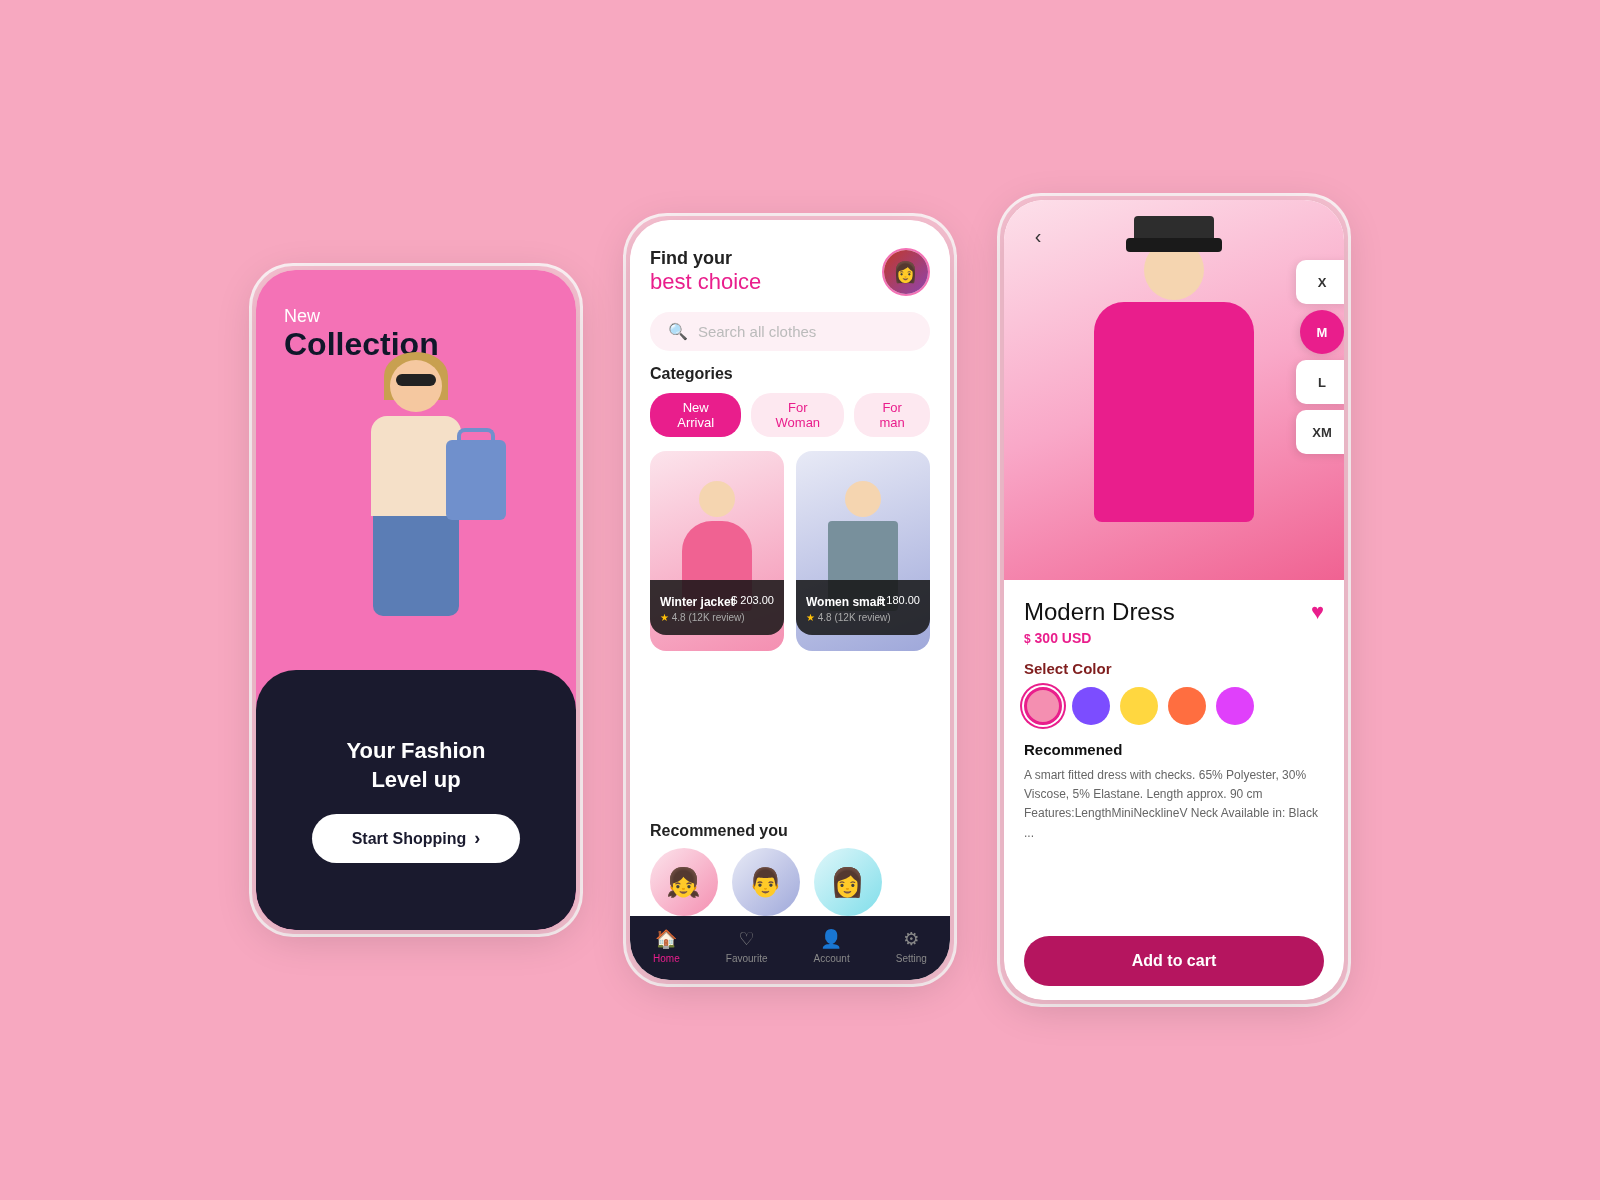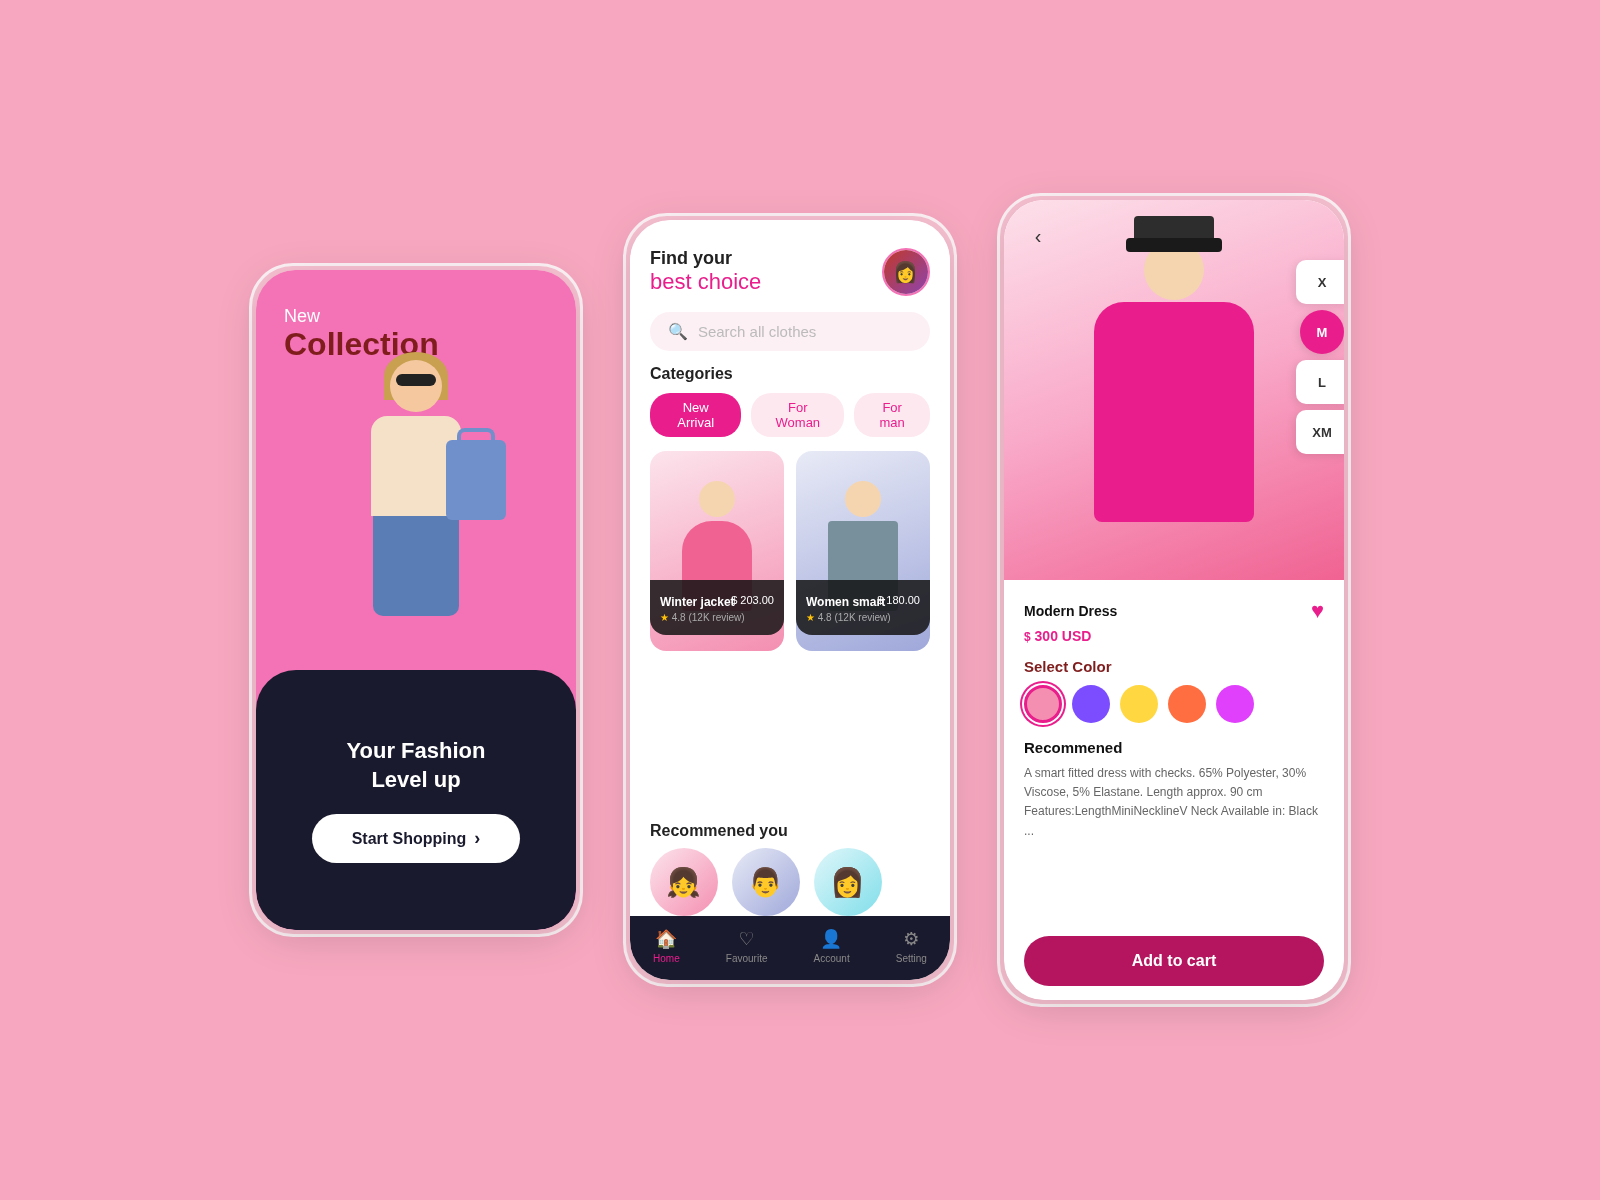--- a/index.html
+++ b/index.html
@@ -42,21 +42,21 @@
       padding: 36px 28px 0 28px;
       position: relative;
       z-index: 2;
     }
     .phone1-new {
       color: #fff;
       font-size: 18px;
       font-weight: 400;
     }
     .phone1-collection {
-      color: #7f1d1d;
+      color: #0f172a;
       font-size: 32px;
       font-weight: 800;
       line-height: 1.1;
     }
     .phone1-bottom {
       position: absolute;
       bottom: 0; left: 0; right: 0;
       height: 260px;
       background: #1a1a2e;
       border-radius: 40px 40px 38px 38px;
@@ -428,22 +428,22 @@
       padding: 18px 20px;
       overflow-y: auto;
     }
     .product-title-row {
       display: flex;
       justify-content: space-between;
       align-items: center;
       margin-bottom: 4px;
     }
     .product-title {
-      font-size: 14px;
-      font-weight: 700;
+      font-size: 24px;
+      font-weight: 400;
       color: #111;
       text-align: right;
     }
     .heart-icon {
       color: #e91e8c;
       font-size: 22px;
       cursor: pointer;
     }
     .product-price-3 {
       color: #e91e8c;

